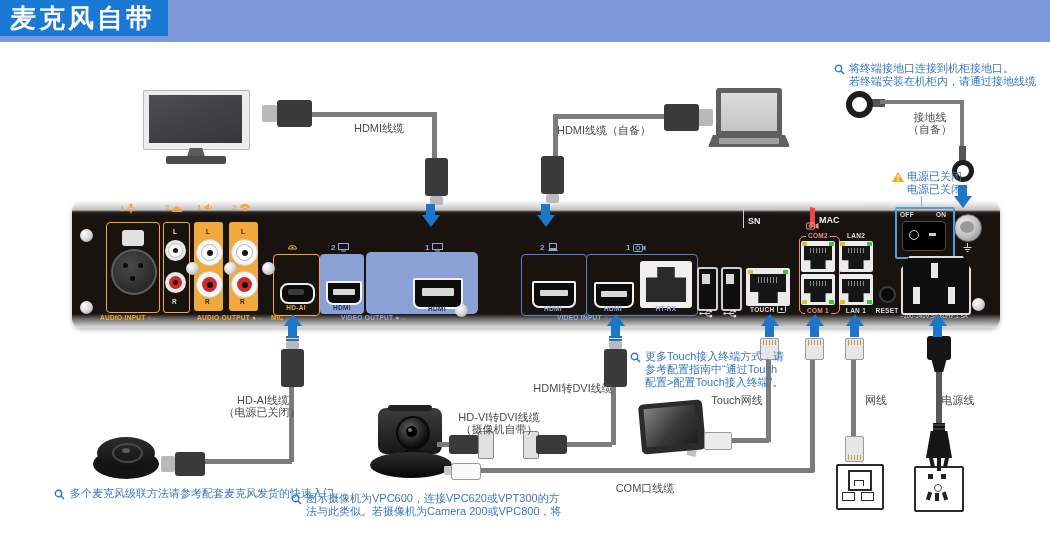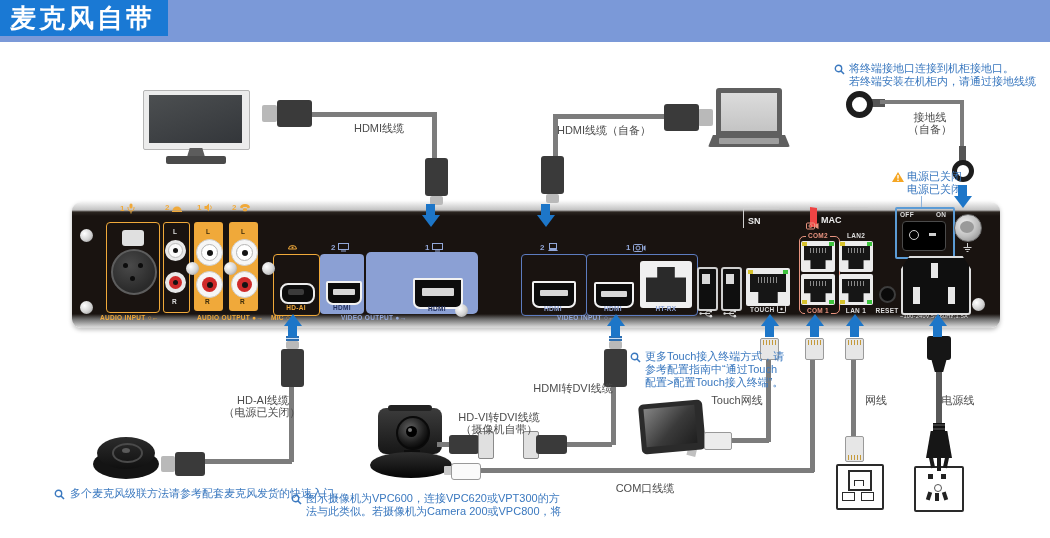--- a/index.html
+++ b/index.html
@@ -305,21 +305,21 @@
   <span class="icon abs" style="left:723px;top:309px;z-index:6;"><svg width="14" height="9">
         <path d="M1 4.5 h10 M6 4.5 L8.5 2 h2 M6 4.5 L8.5 7 h2" stroke="#d8d8d8" fill="none"></path>
         <circle cx="1.6" cy="4.5" r="1.2" fill="#d8d8d8"></circle>
         <rect x="10.5" y="0.8" width="2.5" height="2.5" fill="#d8d8d8"></rect>
         <circle cx="11.8" cy="7.2" r="1.4" fill="#d8d8d8"></circle>
       </svg></span>
 
   <div class="abs" style="left:743px;top:208px;border-top:1px solid #cfcfcf;border-left:1px solid #cfcfcf;padding:1px 18px 0 4px;z-index:6;">
     <span style="color:#ececec;font-size:9px;font-weight:bold;">SN</span>
   </div>
-  <div class="abs" style="left:810px;top:207px;border-top:1px solid #cfcfcf;border-left:7px solid #ef4444;padding:1px 26px 0 4px;z-index:6;">
+  <div class="abs" style="left:810px;top:207px;border-top:1px solid #cfcfcf;border-left:5px solid #ef4444;padding:1px 26px 0 4px;z-index:6;">
     <span style="color:#ececec;font-size:9px;font-weight:bold;">MAC</span>
   </div>
 
   <div class="rj" style="left:746px;top:268px;width:44px;height:38px;"></div>
   <div class="rjslot" style="left:750px;top:274px;width:36px;height:29px;z-index:6;"></div>
   <div class="pins" style="left:758px;top:277px;width:20px;height:6px;z-index:7;"></div>
   <div class="led ledy" style="left:748px;top:270px;"></div>
   <div class="led ledg" style="left:783px;top:270px;"></div>
   <div class="pl wt" style="left:750px;top:305px;display:flex;gap:2px;align-items:center;">
     <span>TOUCH</span>

